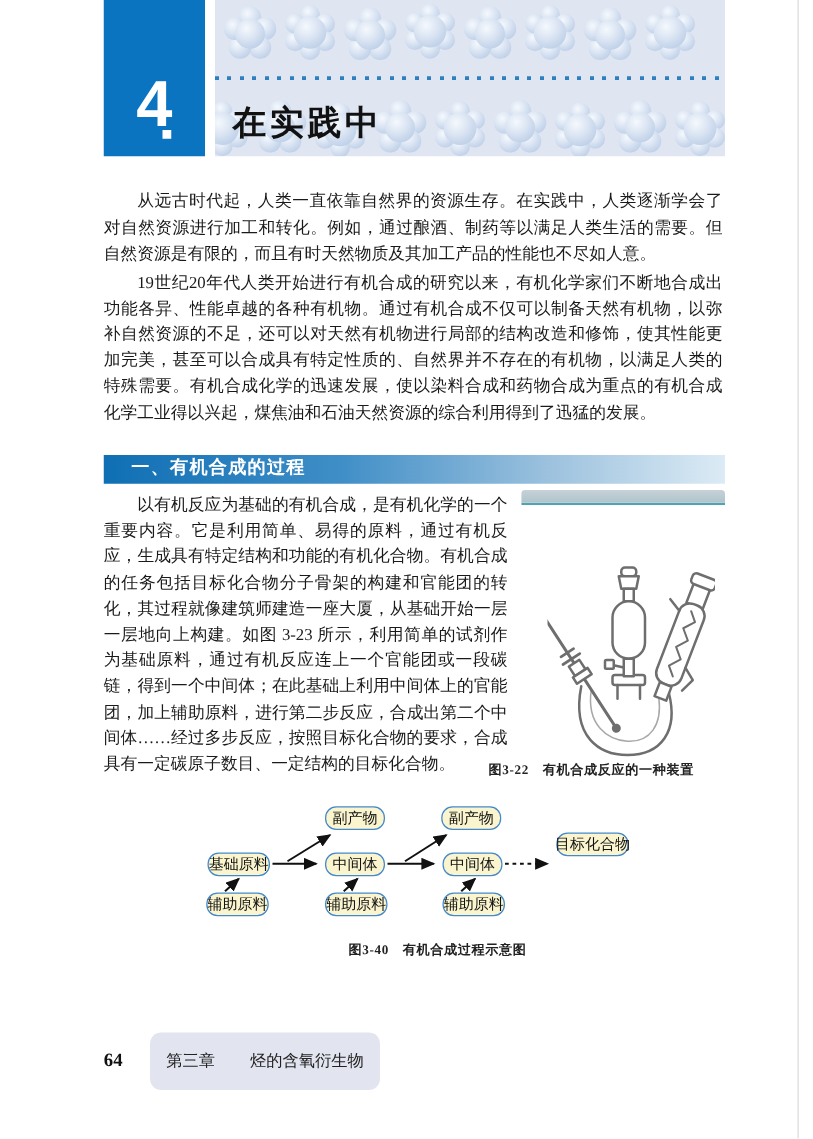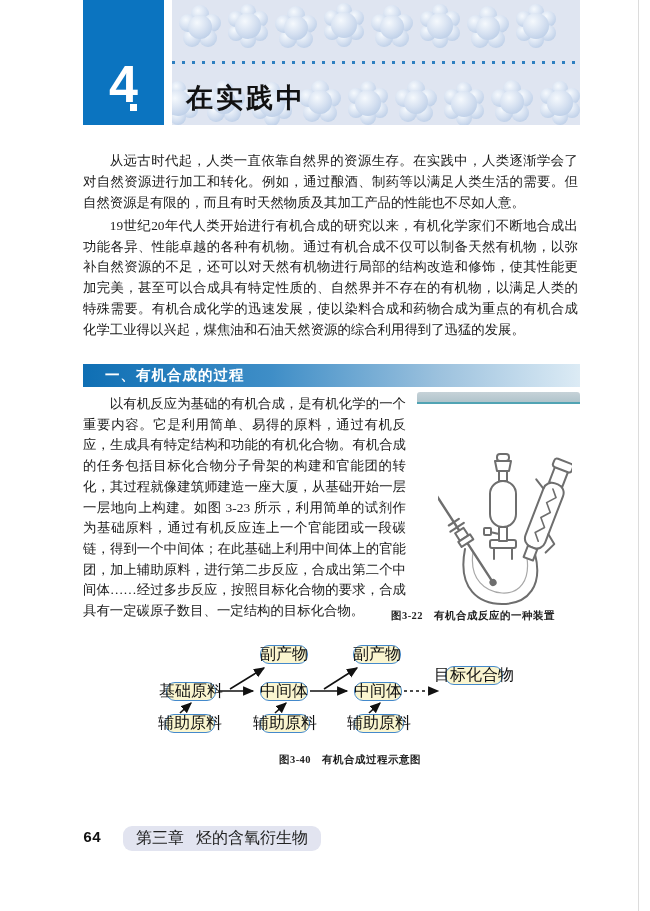--- a/index.html
+++ b/index.html
@@ -29,21 +29,21 @@
         font-weight:bold;color:#111;font-family:"Liberation Serif","DejaVu Serif",serif;}
 
   
   .intro{position:absolute;left:83px;top:151px;width:495px;font-size:13.4px;line-height:20.8px;text-align:justify;}
   .intro p{margin:0;text-indent:2em;}
   .intro p + p{margin-top:2.5px;}
 
   
   .section-bar{position:absolute;left:83px;top:364px;width:497px;height:23px;line-height:23px;
         background:linear-gradient(90deg,var(--sec-grad-a) 0%,#3f8ec7 38%,#9dc2de 72%,var(--sec-grad-b) 100%);
-        color:#fff;font-family:Liberation Sans, sans-serif;font-weight:bold;font-size:14.5px;
+        color:#fff;font-family:Liberation Mono, monospace;font-weight:bold;font-size:14.5px;
         padding-left:22px;box-sizing:border-box;letter-spacing:1px;}
 
   
   .col-text{position:absolute;left:83px;top:394px;width:323px;margin:0;font-size:13.4px;line-height:20.7px;
         text-align:justify;text-indent:2em;}
 
   .term-card{position:absolute;left:417px;top:392px;width:163px;}
   .term-topbar{height:10px;background:linear-gradient(#c6d2d8,var(--termbar));border-radius:3px 3px 0 0;
         border-bottom:2px solid var(--teal-line);}
   .term-body{height:42px;background:var(--term-bg);border-radius:0 0 10px 10px;display:flex;
@@ -52,36 +52,36 @@
   .apparatus{position:absolute;left:438px;top:452px;}
   .fig-caption{position:absolute;text-align:center;font-size:10.5px;font-weight:600;color:#222;letter-spacing:.5px;}
   .cap22{left:384px;top:609px;width:178px;}
   .cap23{left:140px;top:753px;width:420px;}
 
   
   .diagram{position:absolute;left:140px;top:638px;width:420px;height:110px;}
   .diagram svg{position:absolute;left:0;top:0;}
   .dbox{position:absolute;box-sizing:border-box;height:19px;background:var(--box-fill);
         border:1.5px solid var(--box-border);border-radius:9px;display:flex;align-items:center;
-        justify-content:center;font-size:16px;color:#111;white-space:nowrap;}
+        justify-content:center;font-size:12px;color:#111;white-space:nowrap;}
   .b-by1{left:120px;top:7px;width:48px;}
   .b-by2{left:213px;top:7px;width:48px;}
   .b-basic{left:26px;top:44px;width:50px;text-align:center;}
   .b-int1{left:120px;top:44px;width:48px;}
   .b-int2{left:214px;top:44px;width:48px;}
   .b-target{left:305px;top:28px;width:58px;}
   .b-aux1{left:25px;top:76px;width:50px;}
   .b-aux2{left:120px;top:76px;width:50px;}
   .b-aux3{left:214px;top:76px;width:50px;}
 
   
   .footer{position:absolute;left:83px;top:826px;display:flex;align-items:center;gap:22px;}
-  .pagenum{font-family:Liberation Mono, monospace;font-weight:bold;font-size:15px;color:#111;}
-  .chapter-pill{background:var(--pill-bg);border-radius:9px;padding:2px 13px;font-size:16px;color:#222;
-        display:inline-flex;gap:12px;}
+  .pagenum{font-family:Liberation Serif, serif;font-weight:bold;font-size:15px;color:#111;}
+  .chapter-pill{background:var(--pill-bg);border-radius:9px;padding:14px 13px;font-size:13px;color:#222;
+        display:inline-flex;gap:28px;}
 </style>
 </head>
 <body>
 
 <div class="page">
   <div class="page-edge"></div>
 
   <div class="chapter-box">
     <div class="chapter-num">4</div>
     <span class="pix pix-a"></span>

